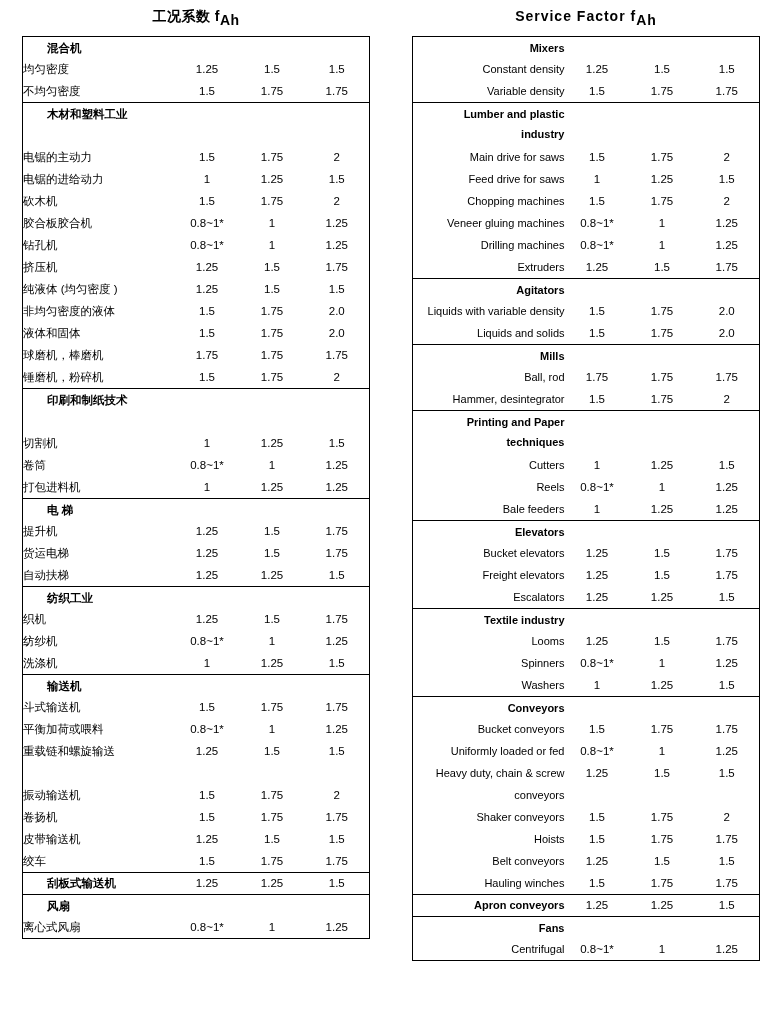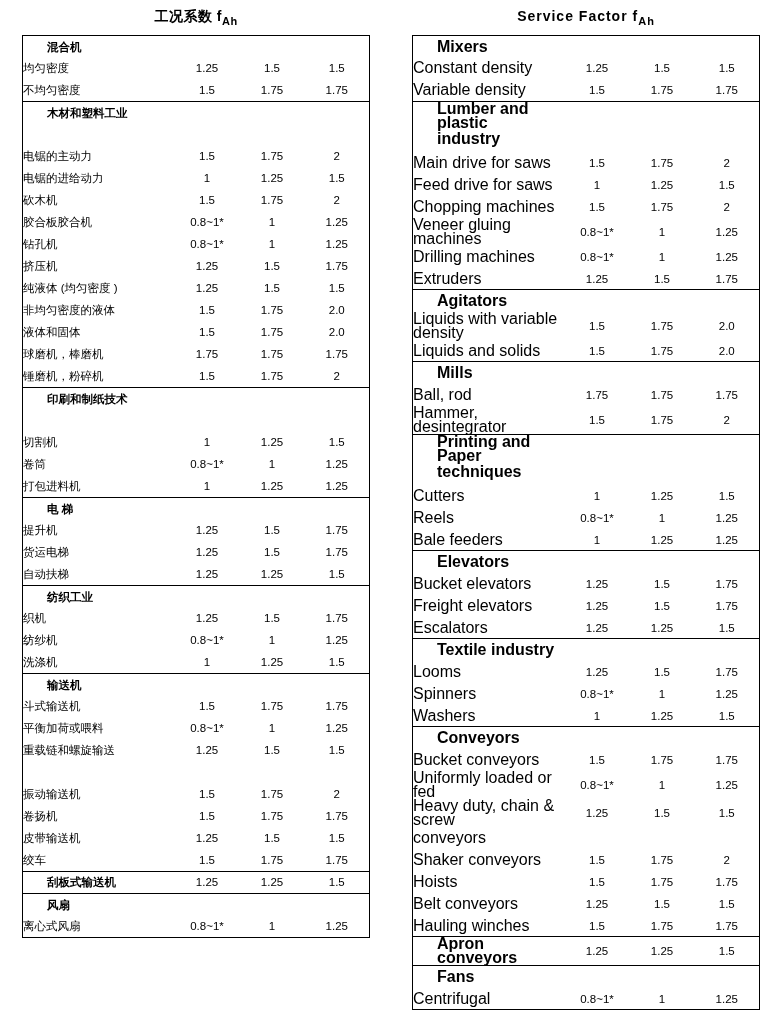--- a/index.html
+++ b/index.html
@@ -23,21 +23,21 @@
   }
   .col { width: 348px; }
   .col-title {
     text-align: center;
     font-size: 14px;
     font-weight: bold;
     color: #000;
     margin: 2px 0 8px 0;
     letter-spacing: 0.5px;
   }
-  .col-title .sub { font-size: 11px; vertical-align: sub; }
+  .col-title .sub { font-size: 14px; vertical-align: sub; }
   .col-title-en { letter-spacing: 1px; }
   table.factors {
     border-collapse: collapse;
     width: 100%;
     border: 1.6px solid #000;
     table-layout: fixed;
   }
   table.factors td {
     border: none;
     padding: 0;
@@ -46,21 +46,21 @@
   tr.row { }
   td.label {
     width: 152px;
     padding: 2px 4px 2px 6px;
     font-size: 11.5px;
     color: #000;
     border-right: 1.4px solid #000;
     height: 22px;
     line-height: 14px;
   }
-  td.label.en { font-size: 16px; }
+  td.label.en { font-size: 11px; text-align: right; }
   td.val {
     width: 65px;
     text-align: center;
     font-size: 11.5px;
     color: #000;
     height: 22px;
   }
   tr.group td.label {
     font-weight: bold;
     padding-left: 24px;

